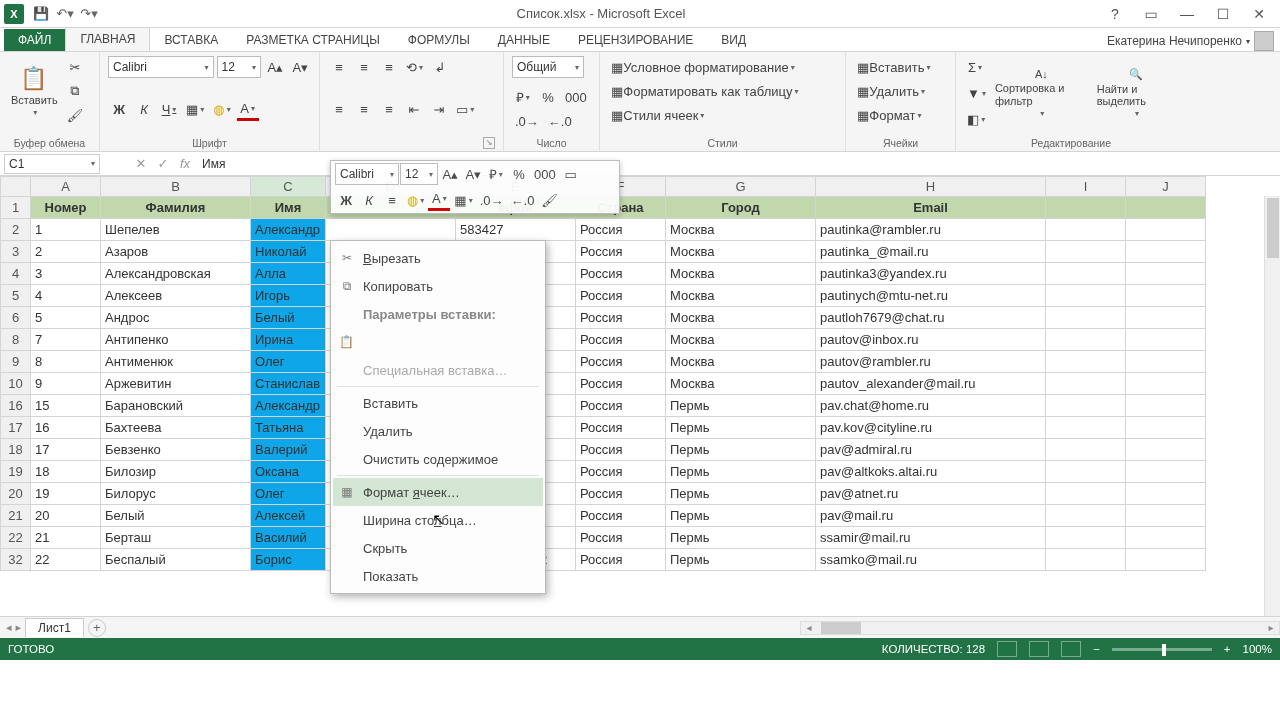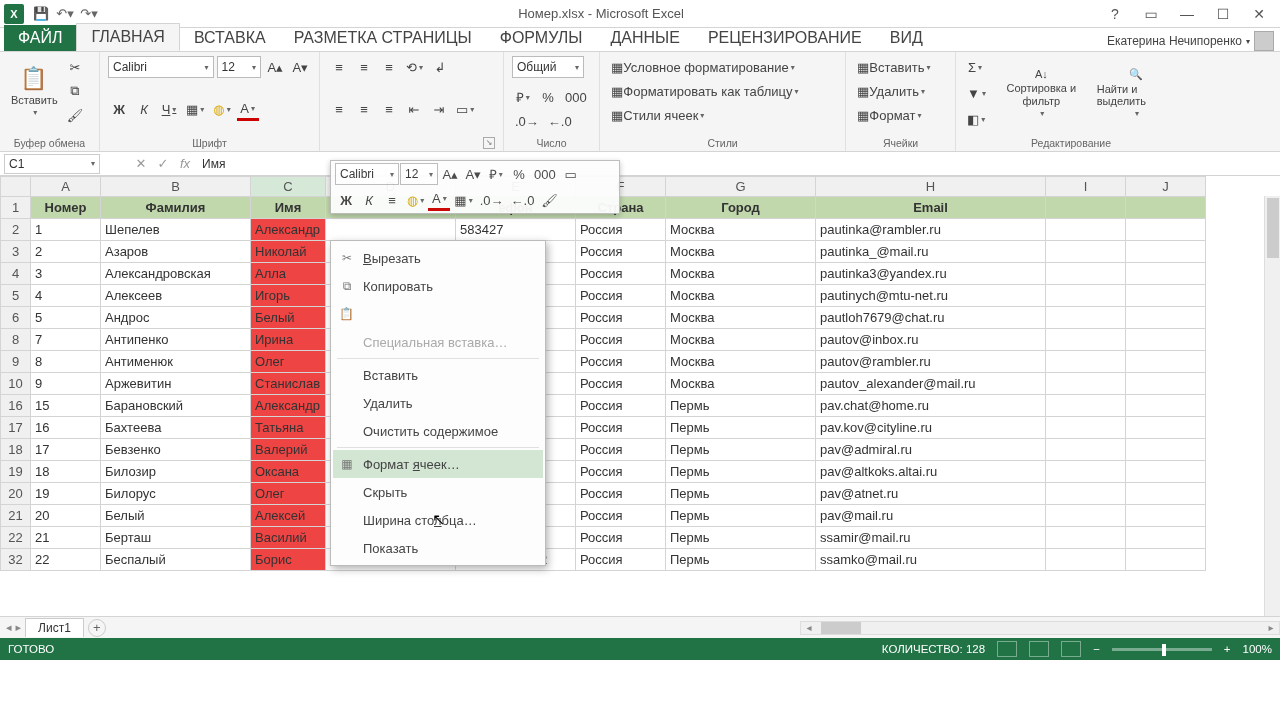--- a/index.html
+++ b/index.html
@@ -9,21 +9,21 @@
 .titlebar { height: 28px; background: #fff; display: flex; align-items: center; border-bottom: 1px solid #d4d4d4; }
 .titlebar .qat { display: flex; align-items: center; padding-left: 4px; gap: 2px; }
 .qat-btn { width: 22px; height: 22px; display: flex; align-items: center; justify-content: center; color: #666; font-size: 13px; }
 .excel-logo { width: 20px; height: 20px; background: #217346; color: #fff; display: flex; align-items: center; justify-content: center; font-weight: bold; font-size: 11px; border-radius: 2px; margin-right: 4px; }
 .titlebar .title { flex: 1; text-align: center; font-size: 13px; color: #555; }
 .titlebar .win-ctrl { display: flex; gap: 10px; padding-right: 8px; }
 .win-btn { width: 26px; height: 20px; display: flex; align-items: center; justify-content: center; color: #555; font-size: 14px; }
 
 
 .ribbon-tabs { height: 24px; background: #fff; display: flex; align-items: flex-end; padding-left: 4px; border-bottom: 1px solid #d4d4d4; }
-.ribbon-tab { padding: 4px 14px; font-size: 16px; color: #444; text-transform: uppercase; cursor: pointer; }
+.ribbon-tab { padding: 4px 14px; font-size: 12px; color: #444; text-transform: uppercase; cursor: pointer; }
 .ribbon-tab.file { background: #217346; color: #fff; }
 .ribbon-tab.active { border: 1px solid #d4d4d4; border-bottom: 1px solid #f5f5f5; background: #f5f5f5; }
 .ribbon-right { margin-left: auto; padding-right: 6px; display: flex; align-items: center; gap: 4px; font-size: 12px; color: #444; }
 .user-pic { width: 20px; height: 20px; background: #ccc; border: 1px solid #aaa; }
 
 
 .ribbon { height: 100px; background: #f5f5f5; border-bottom: 1px solid #d4d4d4; display: flex; }
 .ribbon-group { border-right: 1px solid #e0e0e0; padding: 4px 8px 2px; display: flex; flex-direction: column; justify-content: space-between; }
 .ribbon-group-label { text-align: center; font-size: 10.5px; color: #666; padding-top: 2px; position: relative; }
 .ribbon-group-label .dlg { position: absolute; right: 0; bottom: 0; width: 12px; height: 12px; border: 1px solid #aaa; font-size: 8px; line-height: 10px; color: #777; }
@@ -47,21 +47,21 @@
 .fb-btn { width: 22px; text-align: center; color: #999; font-size: 13px; }
 .fb-input { flex: 1; padding: 0 6px; font-size: 12px; }
 
 
 .grid-wrap { position: relative; height: 440px; overflow: hidden; background: #fff; }
 table.grid { border-collapse: collapse; table-layout: fixed; }
 .grid th, .grid td { border: 1px solid #d4d4d4; height: 22px; font-size: 13px; padding: 0 4px; overflow: hidden; white-space: nowrap; text-align: left; }
 .grid thead th { background: #f0f0f0; text-align: center; font-weight: normal; color: #555; height: 20px; }
 .grid .rowhdr { background: #f0f0f0; text-align: center; color: #555; width: 30px; font-weight: normal; }
 .grid thead th.sel, .grid .rowhdr.sel { background: #d6e9d8; }
-.grid td.sel { background: #ef4444; }
+.grid td.sel { background: #0ea5e9; }
 .grid tr.header-row td { background: #c1d8ac; font-weight: bold; text-align: center; }
 .grid tr.header-row td.sel { background: #c1d8ac; }
 
 
 .mini-toolbar { position: absolute; border: 1px solid #bbb; background: #fdfdfd; box-shadow: 0 2px 6px rgba(0,0,0,0.25); opacity: 0.95; }
 .mini-toolbar .rg-row { padding: 2px 4px; gap: 1px; }
 
 
 .context-menu { position: absolute; width: 216px; background: #fdfdfd; border: 1px solid #bbb; box-shadow: 2px 3px 8px rgba(0,0,0,0.3); padding: 3px 2px; }
 .context-menu .item { display: flex; align-items: center; height: 28px; font-size: 13px; color: #444; padding: 0 10px 0 30px; position: relative; }
@@ -95,21 +95,21 @@
 </head>
 <body>
 
 <div class="titlebar">
   <div class="qat">
     <div class="excel-logo">X</div>
     <div class="qat-btn">💾</div>
     <div class="qat-btn">↶<span class="arr">▾</span></div>
     <div class="qat-btn">↷<span class="arr">▾</span></div>
   </div>
-  <div class="title">Номер.xlsx - Microsoft Excel</div>
+  <div class="title">Список.xlsx - Microsoft Excel</div>
   <div class="win-ctrl">
     <div class="win-btn">?</div>
     <div class="win-btn">▭</div>
     <div class="win-btn">—</div>
     <div class="win-btn">☐</div>
     <div class="win-btn">✕</div>
   </div>
 </div>
 
 <div class="ribbon-tabs">
@@ -225,21 +225,21 @@
 
   <div class="ribbon-group" style="width:230px;border-right:none">
     <div class="rg-row">
       <div class="rg-col" style="gap:4px;align-items:flex-start">
         <div class="rbtn">Σ<span class="arr">▾</span></div>
         <div class="rbtn">▼<span class="arr">▾</span></div>
         <div class="rbtn">◧<span class="arr">▾</span></div>
       </div>
       <div class="rbtn big">
           <span>A↓</span>
-          <span style="text-align:center;line-height:1.1">Сортировка и фильтр</span>
+          <span style="text-align:left;line-height:1.1">Сортировка и фильтр</span>
           <span class="arr">▾</span>
         </div>
       <div class="rbtn big">
           <span>🔍</span>
           <span style="text-align:left;line-height:1.1">Найти и выделить</span>
           <span class="arr">▾</span>
         </div>
     </div>
     <div class="ribbon-group-label">Редактирование</div>
   </div>
@@ -549,20 +549,23 @@
 <div class="context-menu" style="left:330px; top:240px">
   <div class="item">
       <span class="mi-icon">✂</span>
       <span><span class="u">В</span>ырезать</span>
     </div>
   <div class="item">
       <span class="mi-icon">⧉</span>
       <span>Копировать</span>
     </div>
   <div class="item disabled">
+      <span style="font-weight:600;color:#888">Параметры вставки:</span>
+    </div>
+  <div class="item disabled">
       <span class="mi-icon">📋</span>
     </div>
   <div class="item disabled">
       <span>Специальная вставка…</span>
     </div>
   <div class="sep"></div>
   <div class="item">
       <span>Вставить</span>
     </div>
   <div class="item">
@@ -570,24 +573,24 @@
     </div>
   <div class="item">
       <span>Очистить содержимое</span>
     </div>
   <div class="sep"></div>
   <div class="item hover">
       <span class="mi-icon">▦</span>
       <span>Формат <span class="u">я</span>чеек…</span>
     </div>
   <div class="item">
+      <span>Ширина сто<span class="u">л</span>бца…</span>
+    </div>
+  <div class="item">
       <span>Скрыть</span>
-    </div>
-  <div class="item">
-      <span>Ширина сто<span class="u">л</span>бца…</span>
     </div>
   <div class="item">
       <span>Показать</span>
     </div>
 </div>
 
 <div class="cursor" style="left:432px; top:510px">↖</div>
 
 <div class="sheet-tabs">
   <div class="sheet-nav">

